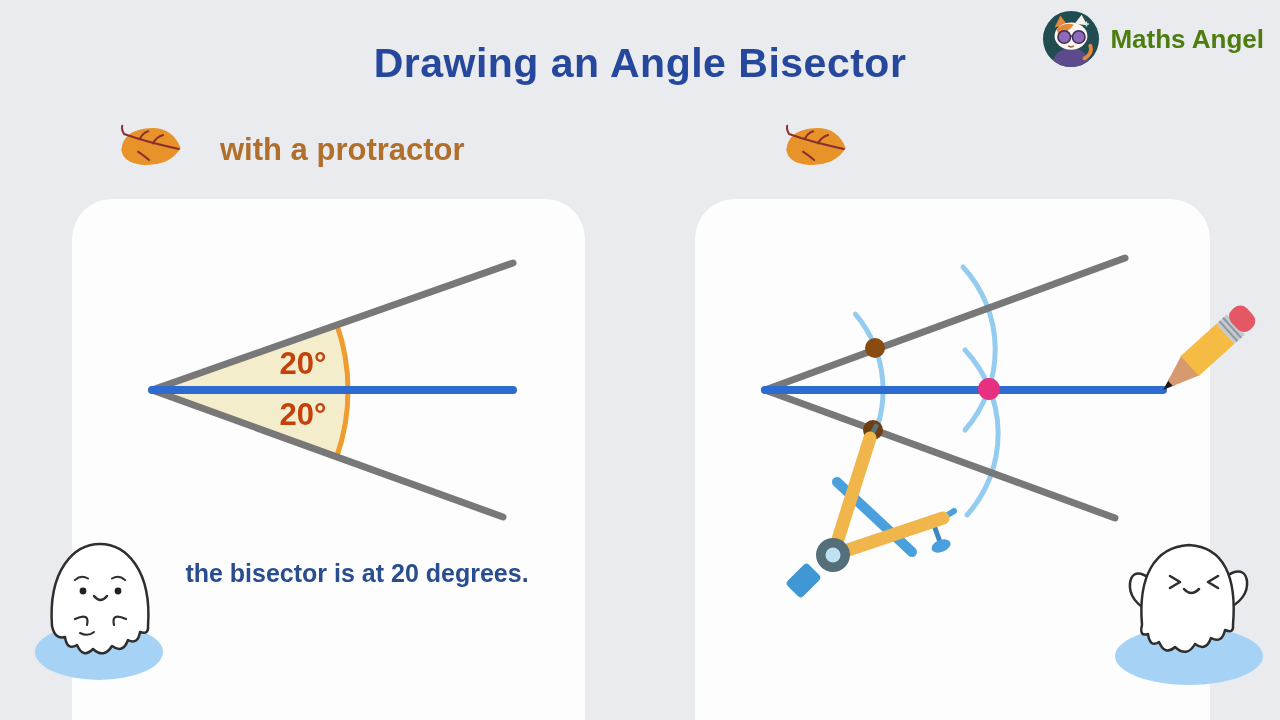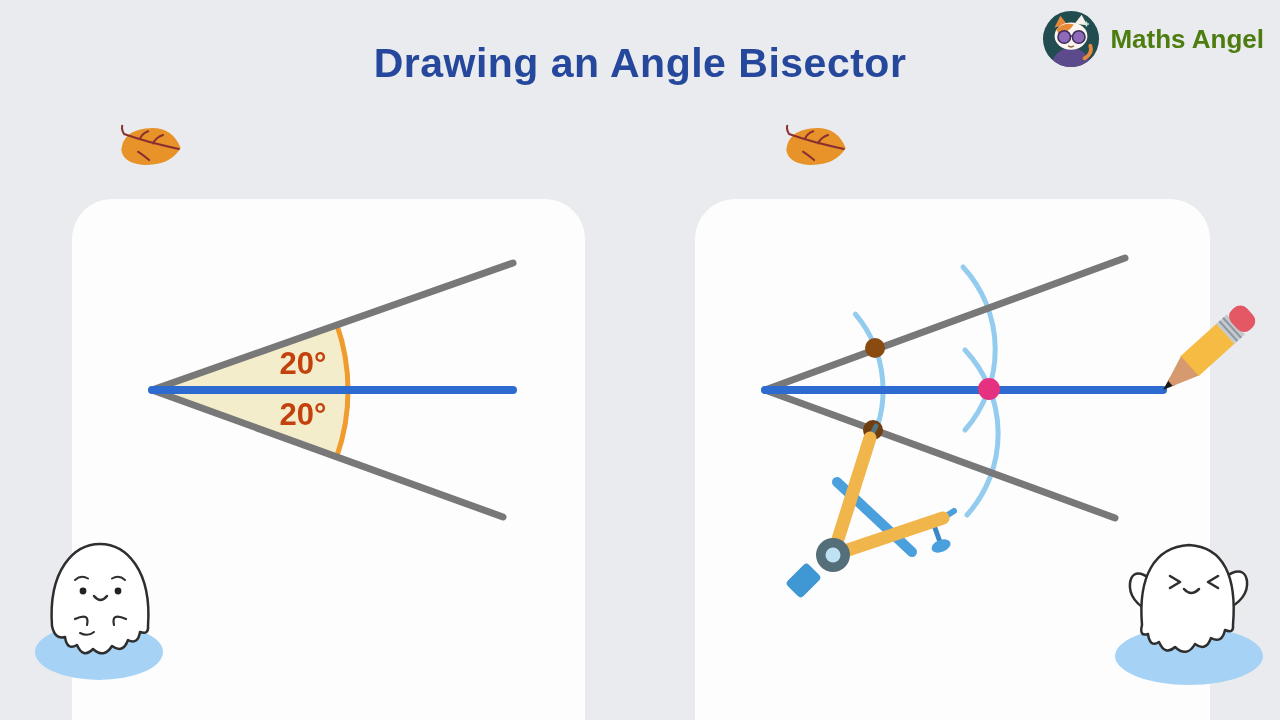--- a/index.html
+++ b/index.html
@@ -73,20 +73,21 @@
     </g>
   </svg>
   <span class="logo-text">Maths Angel</span>
 </div>
 
 <div class="section-heading left">
   <svg width="70" height="52" viewBox="0 0 72 56">
     <path d="M4,30 Q6,10 30,7 Q58,3 68,28 Q56,48 26,46 Q6,44 4,30 Z" fill="#e8922a"></path>
     <path d="M7,13 Q4,8 5,4 M7,13 Q32,22 66,29 M24,18 Q27,12 33,10 M38,23 Q42,16 49,14 M22,32 Q28,36 34,41" stroke="#8a3030" stroke-width="2.2" fill="none" stroke-linecap="round"></path>
   </svg>
+  <span class="txt">with a protractor</span>
 </div>
 
 <div class="section-heading right">
   <svg width="70" height="52" viewBox="0 0 72 56">
     <path d="M4,30 Q6,10 30,7 Q58,3 68,28 Q56,48 26,46 Q6,44 4,30 Z" fill="#e8922a"></path>
     <path d="M7,13 Q4,8 5,4 M7,13 Q32,22 66,29 M24,18 Q27,12 33,10 M38,23 Q42,16 49,14 M22,32 Q28,36 34,41" stroke="#8a3030" stroke-width="2.2" fill="none" stroke-linecap="round"></path>
   </svg>
 </div>
 
 <div class="card left"></div>
@@ -98,20 +99,21 @@
   <path d="M276,190 A196 196 0 0 1 264.8,256.3" fill="none" stroke="#f09b2d" stroke-width="5" stroke-linecap="round"></path>
   <line x1="80" y1="190" x2="441" y2="63" stroke="#787878" stroke-width="7" stroke-linecap="round"></line>
   <line x1="80" y1="190" x2="431" y2="317" stroke="#787878" stroke-width="7" stroke-linecap="round"></line>
   <line x1="80" y1="190" x2="441" y2="190" stroke="#2e6bd0" stroke-width="8" stroke-linecap="round"></line>
 </svg>
 
 <div class="angle-label upper">20°</div>
 <div class="angle-label lower">20°</div>
 
 <div class="caption">
+  <div>the bisector is at 20 degrees.</div>
 </div>
 
 <svg class="abs" style="left:700px;top:190px;" width="565" height="445" viewBox="0 0 565 445">
 
   <path d="M155.4,124.1 A118 118 0 0 1 167.2,259" fill="none" stroke="#93ccef" stroke-width="5" stroke-linecap="round"></path>
   <path d="M263,77 A122 122 0 0 1 265,240" fill="none" stroke="#93ccef" stroke-width="5" stroke-linecap="round"></path>
   <path d="M265,160 A122 122 0 0 1 267,325" fill="none" stroke="#93ccef" stroke-width="5" stroke-linecap="round"></path>
 
   <line x1="65" y1="200" x2="425" y2="68" stroke="#787878" stroke-width="7" stroke-linecap="round"></line>
   <line x1="65" y1="200" x2="415" y2="328" stroke="#787878" stroke-width="7" stroke-linecap="round"></line>

